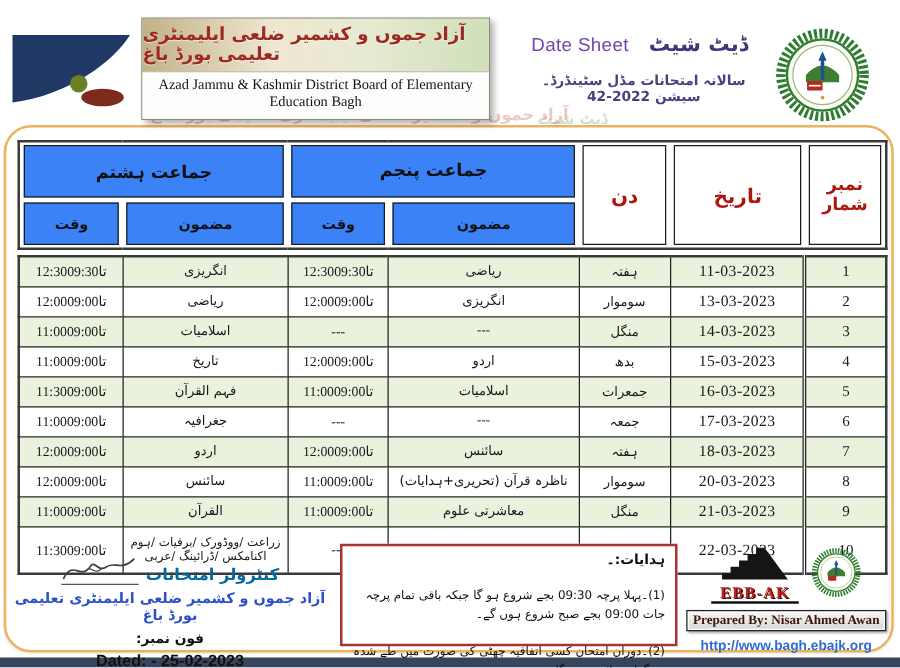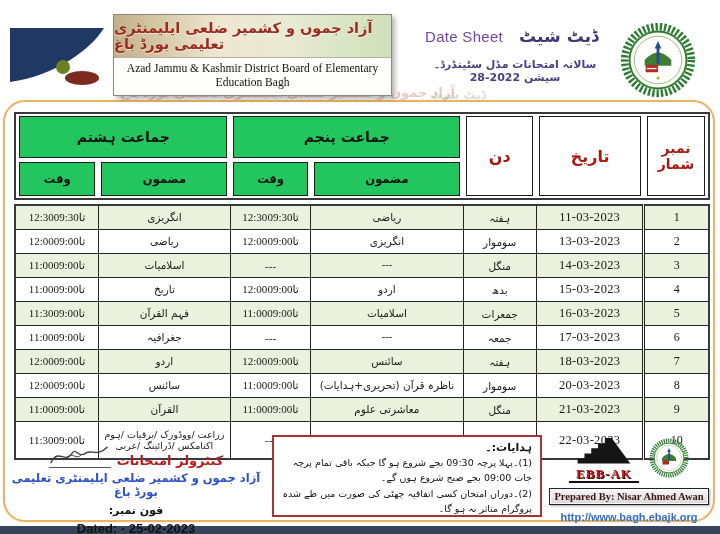--- a/index.html
+++ b/index.html
@@ -54,21 +54,21 @@
   table{direction:rtl;border-collapse:collapse;table-layout:fixed;width:696px;}
   .col-serial{width:64px;} .col-date{width:106px;} .col-day{width:72px;}
   .col-c5s{width:150px;} .col-c5t{width:79px;} .col-c8s{width:130px;} .col-c8t{width:82px;}
 
   .head-table{border:2px solid #3a3a3a;background:#fff;}
   .head-table td{padding:3px;}
   .hbox{
     border:1.5px solid #1c1c1c;height:100%;min-height:30px;
     display:flex;align-items:center;justify-content:center;text-align:center;
   }
-  .hbox.green{background:#22c55e;}
+  .hbox.green{background:#3b82f6;}
   .hbox.tall{min-height:66px;}
   .class-label{font-size:14px;font-weight:bold;color:#111;}
   .sub-label{font-size:11.5px;font-weight:bold;color:#111;}
   .red-label{color:#ac1810;font-weight:bold;font-size:14px;}
   .head-rowA td{height:40px;}
   .head-rowB td{height:28px;}
 
   .body-table{margin-top:4px;border:2px solid #3a3a3a;}
   .body-table td{
     border:1px solid #232323;text-align:center;vertical-align:middle;
@@ -79,36 +79,36 @@
   td.date{font-family:"Liberation Serif",serif;font-size:12.5px;letter-spacing:.3px;}
   td.day{font-size:10.5px;}
   td.subj{font-size:10.5px;line-height:1.2;}
   td.time{font-family:"Liberation Serif",serif;font-size:11px;direction:ltr;}
   tr.last td{height:34px;}
   tr.last td.subj{font-size:9.5px;}
 
   
   .foot-left{position:absolute;left:8px;top:434px;width:256px;text-align:center;}
   .ctrl-row{display:flex;direction:rtl;align-items:flex-end;justify-content:center;gap:6px;height:30px;margin-top:4px;}
-  .ctrl-label{font-size:13px;font-weight:bold;color:#b91c1c;}
+  .ctrl-label{font-size:13px;font-weight:bold;color:#0369a1;}
   .sig-line{width:62px;border-bottom:1.2px solid #555;position:relative;height:26px;}
   .sig-line svg{position:absolute;left:0;bottom:-2px;}
   .board-blue{color:#2d50c8;font-weight:bold;font-size:11.5px;margin-top:3px;}
   .phone-row{display:flex;direction:rtl;justify-content:center;gap:2px;margin-top:5px;
     font-weight:bold;font-size:11px;color:#111;}
   .phone-row .nums{direction:ltr;font-family:"Liberation Serif",serif;letter-spacing:.2px;}
   .dated{margin-top:4px;font-weight:bold;font-size:13px;color:#111;}
 
   .inst-box{
     position:absolute;left:272px;top:435px;width:270px;height:82px;
     border:2px solid #a63532;background:#fff;direction:rtl;
     padding:4px 8px 0 6px;box-sizing:border-box;
   }
   .inst-title{font-weight:bold;font-size:11px;color:#111;}
-  .inst-line{font-size:9.5px;color:#111;line-height:1.55;margin-top:2px;}
+  .inst-line{font-size:9.5px;color:#111;line-height:1.55;margin-top:16px;}
 
   .foot-right{position:absolute;left:546px;top:433px;width:166px;text-align:center;}
   .logo-row{display:flex;align-items:center;justify-content:center;gap:10px;}
   .ebb{display:flex;flex-direction:column;}
   .ebb-text{
     font-family:"Liberation Serif",serif;font-weight:bold;font-size:13px;color:#c41f1f;
     letter-spacing:1px;text-shadow:1px 1px 0 #2a0000;border-bottom:2px solid #111;line-height:1;
     padding-bottom:1px;
   }
   .prepared-box{
@@ -139,21 +139,21 @@
 
   <div class="banner">
     <div class="banner-top urdu">آزاد جموں و کشمیر ضلعی ایلیمنٹری تعلیمی بورڈ باغ</div>
     <div class="banner-bottom">Azad Jammu &amp; Kashmir District Board of Elementary Education Bagh</div>
   </div>
 
   <div class="ds-title">
     <span class="ds-en">Date Sheet</span>
     <span class="ds-ur urdu">ڈیٹ شیٹ</span>
   </div>
-  <div class="session-line urdu">سالانہ امتحانات مڈل سٹینڈرڈ۔ سیشن 2022-28</div>
+  <div class="session-line urdu">سالانہ امتحانات مڈل سٹینڈرڈ۔ سیشن 2022-42</div>
 
   <svg class="badge-top" viewBox="0 0 80 84">
     <circle cx="40" cy="42" r="35" fill="none" stroke="#2e7d32" stroke-width="8" stroke-dasharray="2.5 2"></circle>
     <circle cx="40" cy="42" r="30" fill="#fdfdf5" stroke="#2e7d32" stroke-width="2"></circle>
     <circle cx="40" cy="42" r="25" fill="#ffffff" stroke="#9bb97a" stroke-width="1"></circle>
     <path d="M26 42 Q40 26 54 42 L54 48 H26 Z" fill="#3f7d33"></path>
     <rect x="38.5" y="28" width="3" height="18" fill="#1f4f8f"></rect>
     <polygon points="40,22 36.5,30 43.5,30" fill="#1f4f8f"></polygon>
     <rect x="27" y="47" width="13" height="8" rx="1" fill="#b32b20"></rect>
     <line x1="28.5" y1="51" x2="38.5" y2="51" stroke="#ffffff" stroke-width="1.4"></line>

